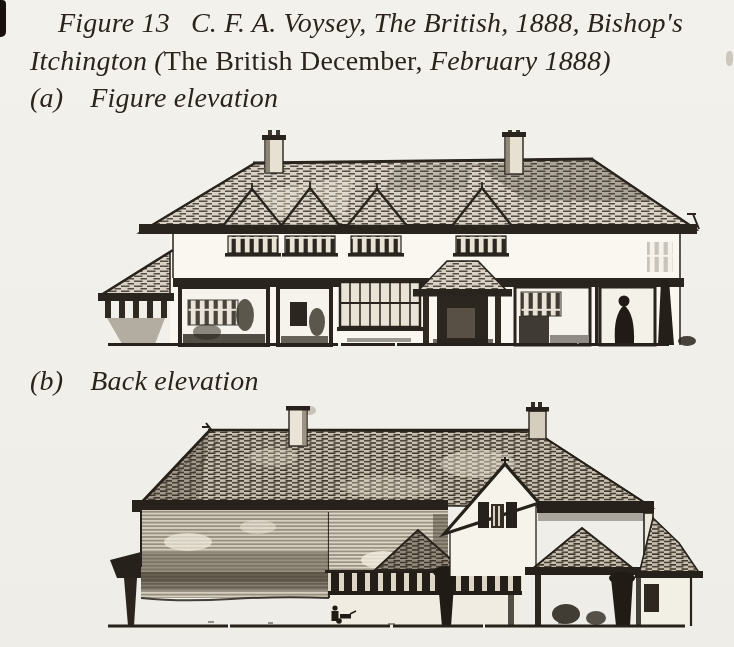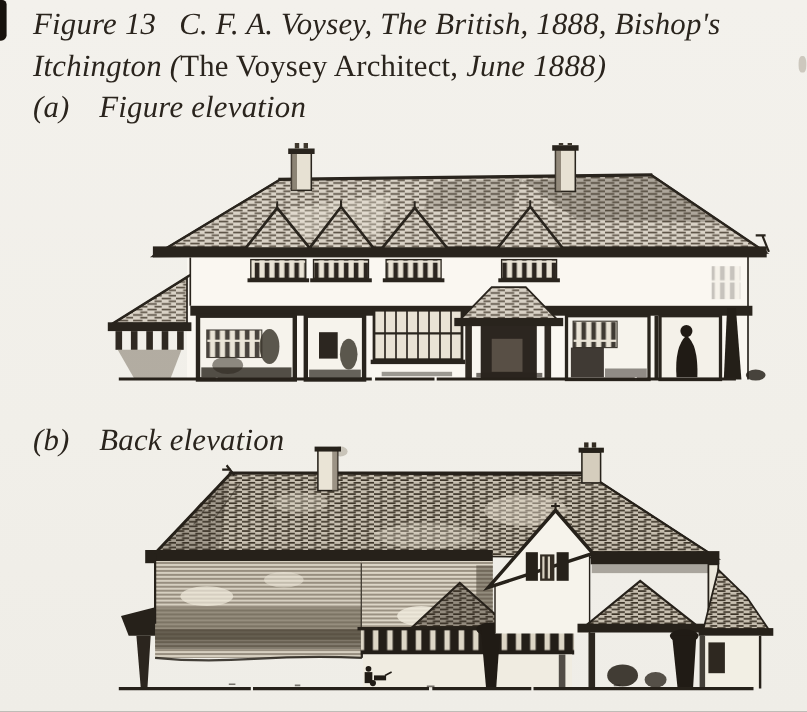--- a/index.html
+++ b/index.html
@@ -4,44 +4,44 @@
 <style>
   html,body{margin:0;padding:0;background:#8a8782;}
   .page{
     position:relative;width:734px;height:647px;overflow:hidden;
     background:linear-gradient(180deg,#f3f1ec 0%,#f1efe9 60%,#efede7 100%);
     font-family:"Liberation Serif", serif;color:#2a241d;
   }
   .cap{position:absolute;left:30px;font-style:italic;font-size:28px;
        letter-spacing:.2px;white-space:pre;line-height:1.1;}
   .cap .roman{font-style:normal;}
-  .figword{display:inline-block;margin-right:21px;}
+  .figword{display:inline-block;margin-right:21px;margin-left:28px;}
   .idx{display:inline-block;margin-right:27px;}
-  .l1{top:8px;} .l2{top:46px;} .l3{top:83px;} .l4{top:386px;}
+  .l1{top:8px;} .l2{top:46px;} .l3{top:83px;} .l4{top:366px;}
   .engraving{position:absolute;}
   .fe{left:95px;top:130px;} .be{left:88px;top:402px;}
   .smudge-tl{position:absolute;left:0;top:0;width:6px;height:37px;
              background:#17120d;border-radius:0 4px 5px 0;}
   .speck-a{position:absolute;left:303px;top:406px;width:13px;height:9px;
            background:#9a917f;opacity:.45;border-radius:50%;}
   .speck-b{position:absolute;left:726px;top:51px;width:7px;height:15px;
            background:#b4ada0;opacity:.6;border-radius:40%;}
 </style>
 </head>
 <body>
 
 <div class="page">
 
   <div class="smudge-tl"></div>
   <div class="speck-a"></div>
   <div class="speck-b"></div>
 
   <div class="cap l1"><span class="figword">Figure 13</span><span>C. F. A. Voysey, The British, 1888, Bishop's</span></div>
 
-  <div class="cap l2"><span>Itchington (</span><span class="roman">The Voysey Architect,</span><span> June 1888)</span></div>
+  <div class="cap l2"><span>Itchington (</span><span class="roman">The British December,</span><span> February 1888)</span></div>
 
   <div class="cap l3"><span class="idx">(a)</span><span>Figure elevation</span></div>
 
   <svg class="engraving fe" width="615" height="220" viewBox="0 0 615 220">
     <defs>
       <pattern id="ftile" width="13" height="5" patternUnits="userSpaceOnUse">
         <rect width="13" height="5" fill="#d9d2c6"></rect>
         <path d="M0 1.3 H8.5 M6.5 3.8 H13" stroke="#564d40" stroke-width="1.4" fill="none"></path>
       </pattern>
       <pattern id="fbars" width="9" height="18" patternUnits="userSpaceOnUse">

